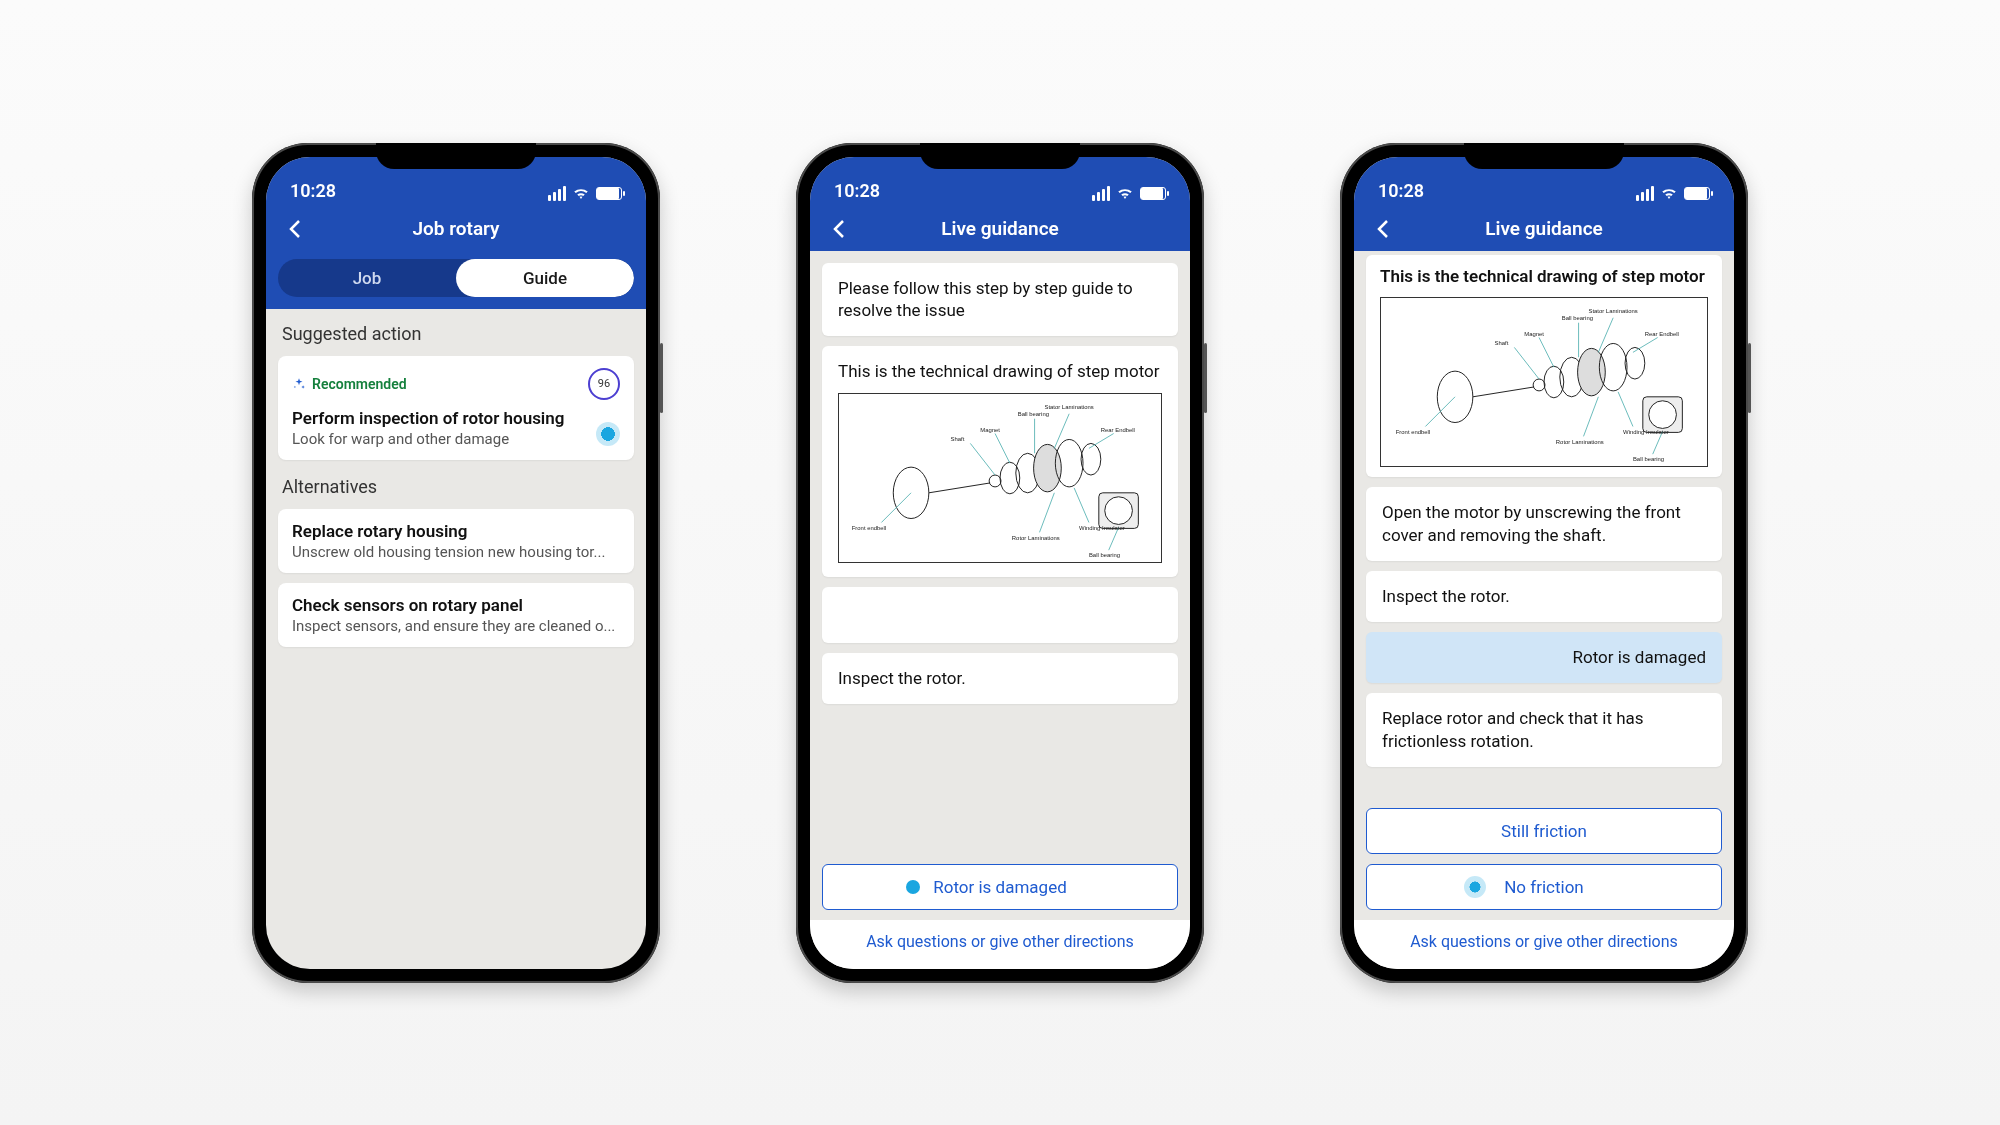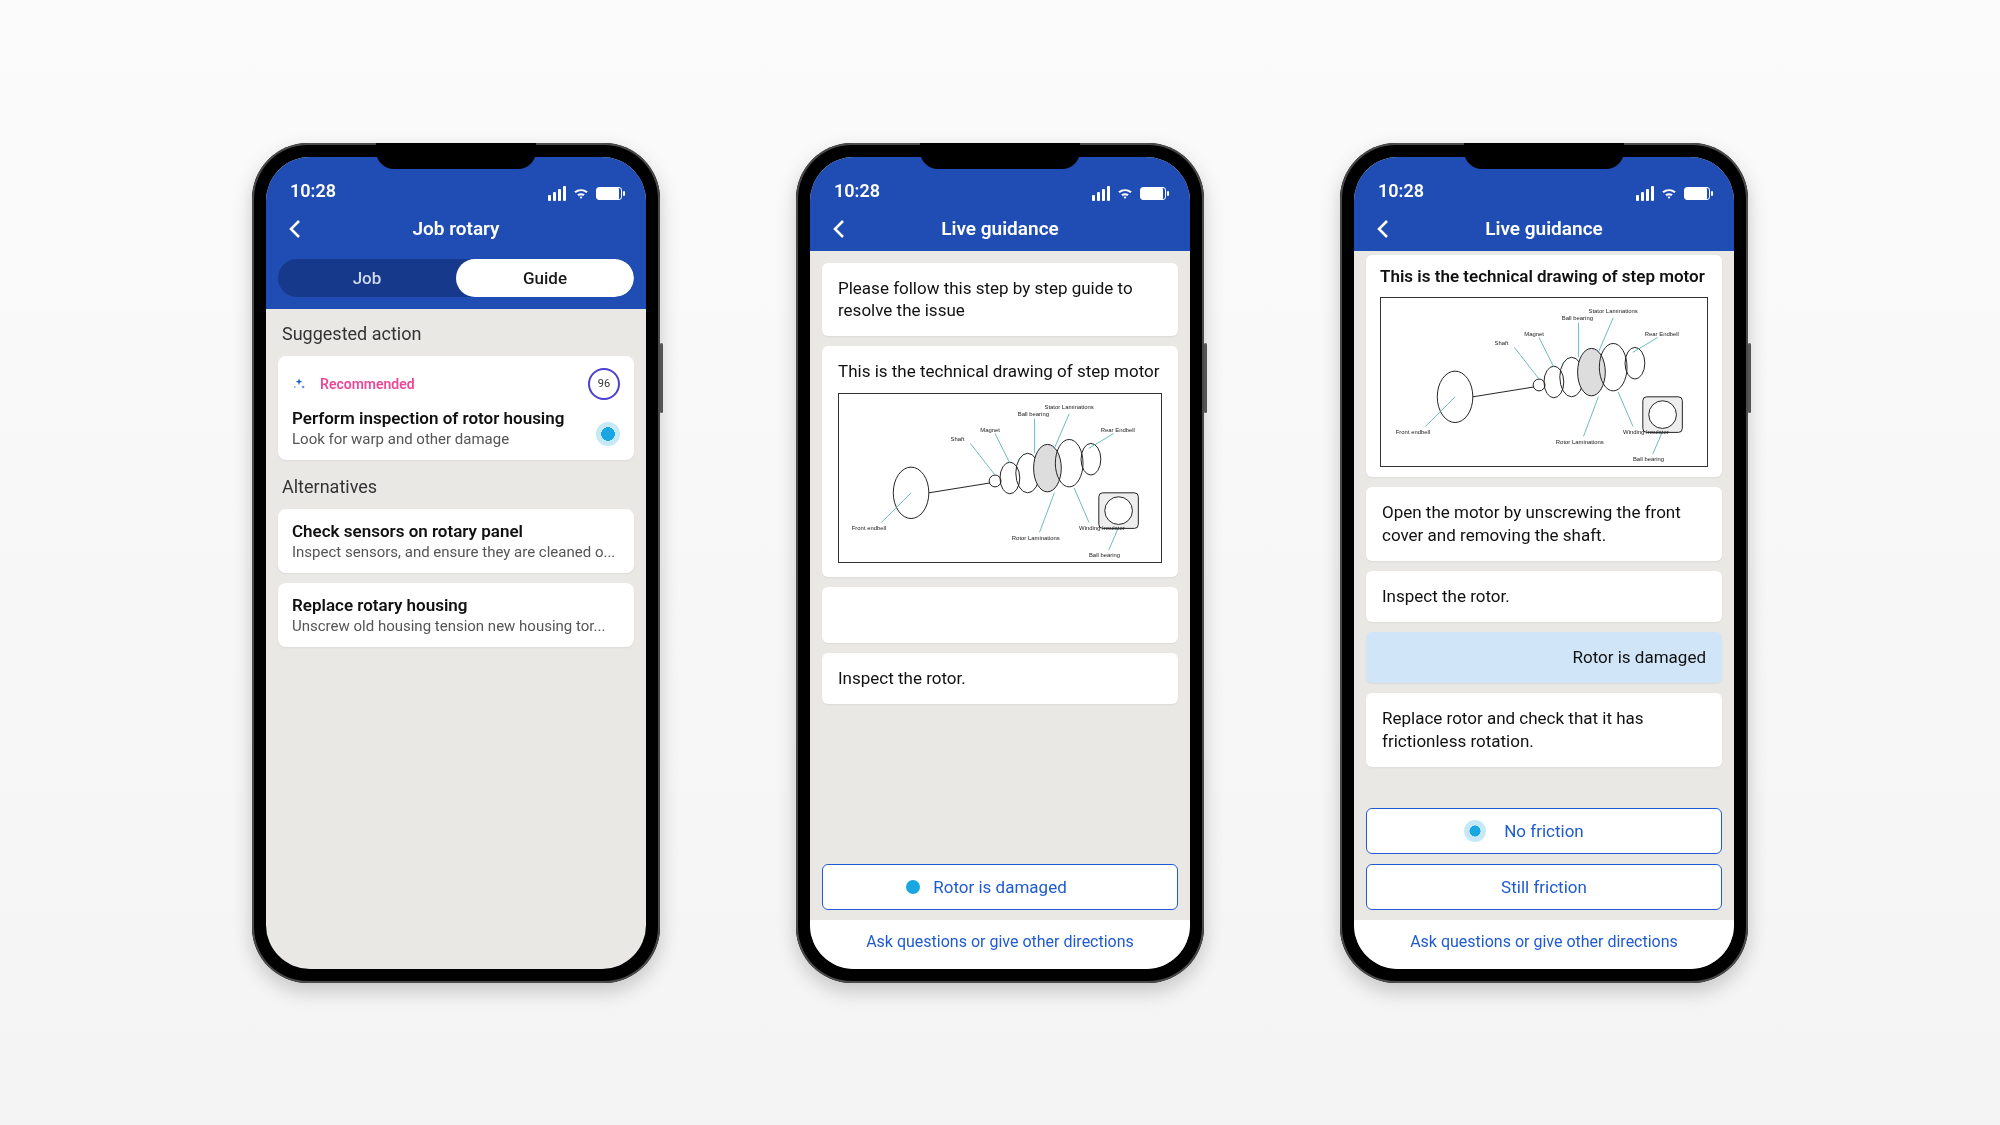--- a/index.html
+++ b/index.html
@@ -61,21 +61,21 @@
   .seg-row { background:#1f4db4; padding:8px 12px 12px; }
   .seg { display:flex; background:#16398b; border-radius:22px; height:38px; overflow:hidden;}
   .seg-btn { flex:1; display:flex; align-items:center; justify-content:center; font-size:17px; font-weight:500; color:#cfd9ef;}
   .seg-btn.active { background:#fff; color:#1a1a1a; border-radius:22px;}
 
   .content { flex:1; overflow-y:auto; padding: 8px 12px 10px; display:flex; flex-direction:column; gap:10px;}
   .section-label { font-size:18px; color:#333; padding: 6px 4px 2px; }
 
   .card { background:#fff; border-radius:8px; padding:12px 14px; box-shadow:0 1px 2px rgba(0,0,0,.06); position:relative;}
   .card-top { display:flex; align-items:center; justify-content:space-between; margin-bottom:8px;}
-  .rec-tag { display:flex; align-items:center; gap:14px; color:#ec4899; font-size:14px; font-weight:600;}
+  .rec-tag { display:flex; align-items:center; gap:6px; color:#15803d; font-size:14px; font-weight:600;}
   .sparkle { width:14px; height:14px; }
   .score-ring { width:32px; height:32px; border-radius:50%; border:2.5px solid #4c3fd1; display:flex; align-items:center; justify-content:center; font-size:11px; color:#333;}
   .card h3 { font-size:17px; font-weight:600; color:#111; margin-bottom:2px;}
   .card p  { font-size:15px; color:#555;}
   .pulse { position:absolute; right:14px; bottom:14px; width:24px; height:24px; border-radius:50%;
            background: radial-gradient(circle, #1aa6e0 0 40%, rgba(26,166,224,.25) 41% 100%);}
 
   .msg { background:#fff; border-radius:6px; padding:14px 16px; box-shadow:0 1px 2px rgba(0,0,0,.06);}
   .msg.user { background:#d0e5f7; text-align:right;}
   .msg h4 { font-size:17px; font-weight:400; color:#111; line-height:1.35;}
@@ -149,26 +149,26 @@
           <div class="score-ring">
             <span>96</span>
           </div>
         </div>
         <h3>Perform inspection of rotor housing</h3>
         <p>Look for warp and other damage</p>
         <div class="pulse"></div>
       </div>
       <div class="section-label">Alternatives</div>
       <div class="card">
+        <h3>Replace rotary housing</h3>
+        <p>Unscrew old housing tension new housing tor...</p>
+      </div>
+      <div class="card">
         <h3>Check sensors on rotary panel</h3>
         <p>Inspect sensors, and ensure they are cleaned o...</p>
-      </div>
-      <div class="card">
-        <h3>Replace rotary housing</h3>
-        <p>Unscrew old housing tension new housing tor...</p>
       </div>
     </div>
   </div>
 </div>
 
 <div class="phone">
   <div class="notch"></div>
   <div class="screen">
     <div class="status-bar">
       <span>10:28</span>
@@ -334,25 +334,25 @@
         <h4>Inspect the rotor.</h4>
       </div>
       <div class="msg user">
         <h4>Rotor is damaged</h4>
       </div>
       <div class="msg">
         <h4>Replace rotor and check that it has frictionless rotation.</h4>
       </div>
       <div class="footer-area">
         <div class="option-btn">
+          <span>Still friction</span>
+        </div>
+        <div class="option-btn">
           <div class="dot halo"></div>
           <span>No friction</span>
         </div>
-        <div class="option-btn">
-          <span>Still friction</span>
-        </div>
       </div>
     </div>
     <div class="bottom-link">
       <span>Ask questions or give other directions</span>
     </div>
   </div>
 </div>
 
 </body></html>

